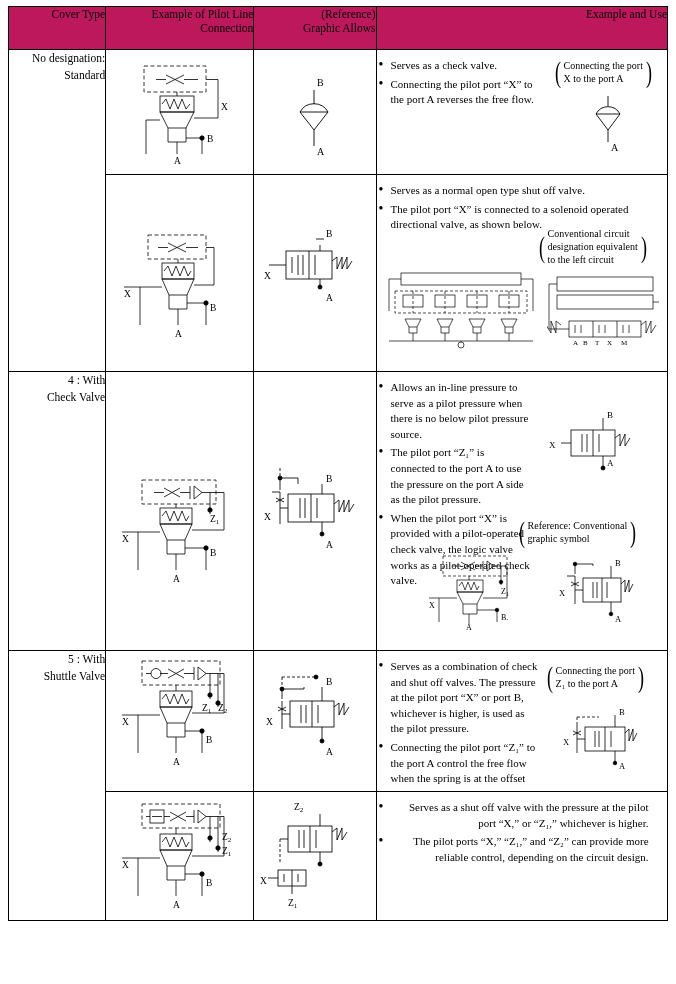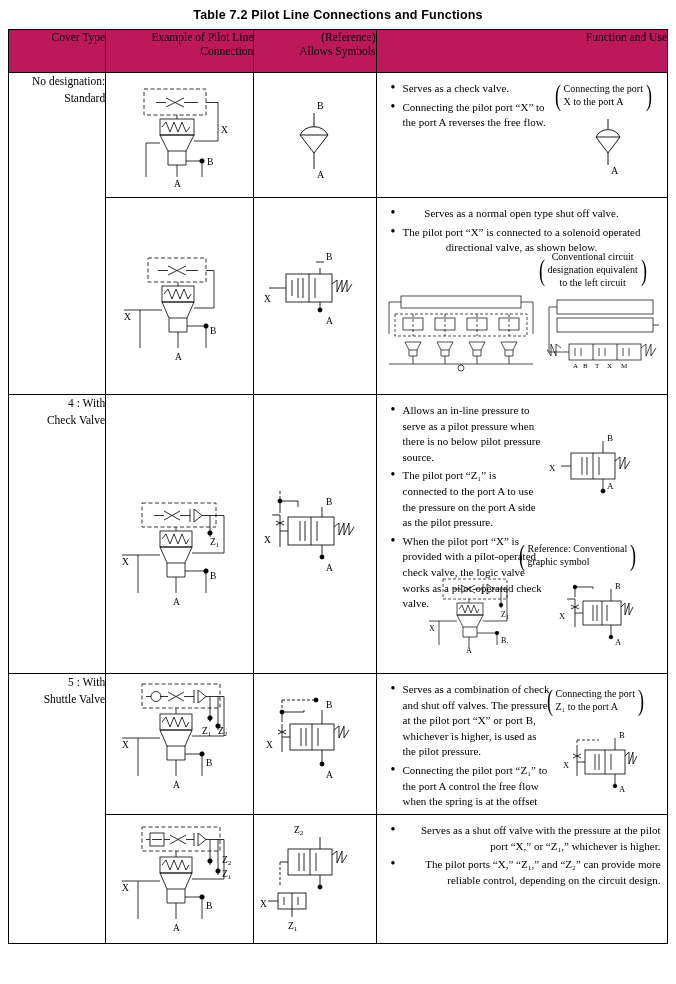--- a/index.html
+++ b/index.html
@@ -60,21 +60,21 @@
   td.cover-cell {
     text-align: right;
     vertical-align: middle;
     font-size: 11.5px;
     line-height: 1.5;
   }
   td.draw-cell {
     position: relative;
   }
   .fn {
-    padding: 8px 8px 8px 14px;
+    padding: 8px 8px 8px 2px;
     font-size: 11px;
     line-height: 1.42;
   }
   .fn ul {
     margin: 0;
     padding: 0;
     list-style: none;
   }
   .fn li {
     position: relative;
@@ -110,41 +110,40 @@
     font-family: "Liberation Serif", serif;
     transform: scaleX(0.6);
   }
   .brace-txt { padding: 0 1px; line-height: 1.3; }
 </style>
 </head>
 <body>
 
 <div class="page">
 
-  <div class="table-title">Table 7.2  Pilot Line Connections and Functions</div>
 
   <table class="main">
     <colgroup>
       <col class="col-cover">
       <col class="col-example">
       <col class="col-symbol">
       <col class="col-function">
     </colgroup>
     <thead>
       <tr>
         <th>Cover Type</th>
         <th>
           <div>Example of Pilot Line</div>
           <div>Connection</div>
         </th>
         <th>
           <div>(Reference)</div>
-          <div>Allows Symbols</div>
+          <div>Graphic Allows</div>
         </th>
-        <th>Function and Use</th>
+        <th>Example and Use</th>
       </tr>
     </thead>
     <tbody>
 
       <tr>
         <td class="cover-cell" rowspan="2">
           <div>No designation:</div>
           <div>Standard</div>
         </td>
 
@@ -274,21 +273,21 @@
               <g font-family="Liberation Serif, serif" font-size="9.5" fill="#000">
                 <text x="72" y="62">B</text>
                 <text x="72" y="126">A</text>
                 <text x="10" y="104">X</text>
               </g>
             </svg>
           </div>
         </td>
 
         <td>
-          <div class="fn" style="height:180px; position:relative;text-align:center;">
+          <div class="fn" style="height:180px; position:relative;">
             <ul style="width:250px;">
               <li>Serves as a normal open type shut off valve.</li>
               <li>The pilot port “X” is connected to a solenoid operated directional valve, as shown below.</li>
             </ul>
             <div class="note-brace" style="left:160px; top:52px;">
               <span class="brace-wrap">
                 <span class="bl">(</span>
                 <span class="brace-txt">
                   <span>Conventional circuit</span><br>
                   <span>designation equivalent</span><br>

